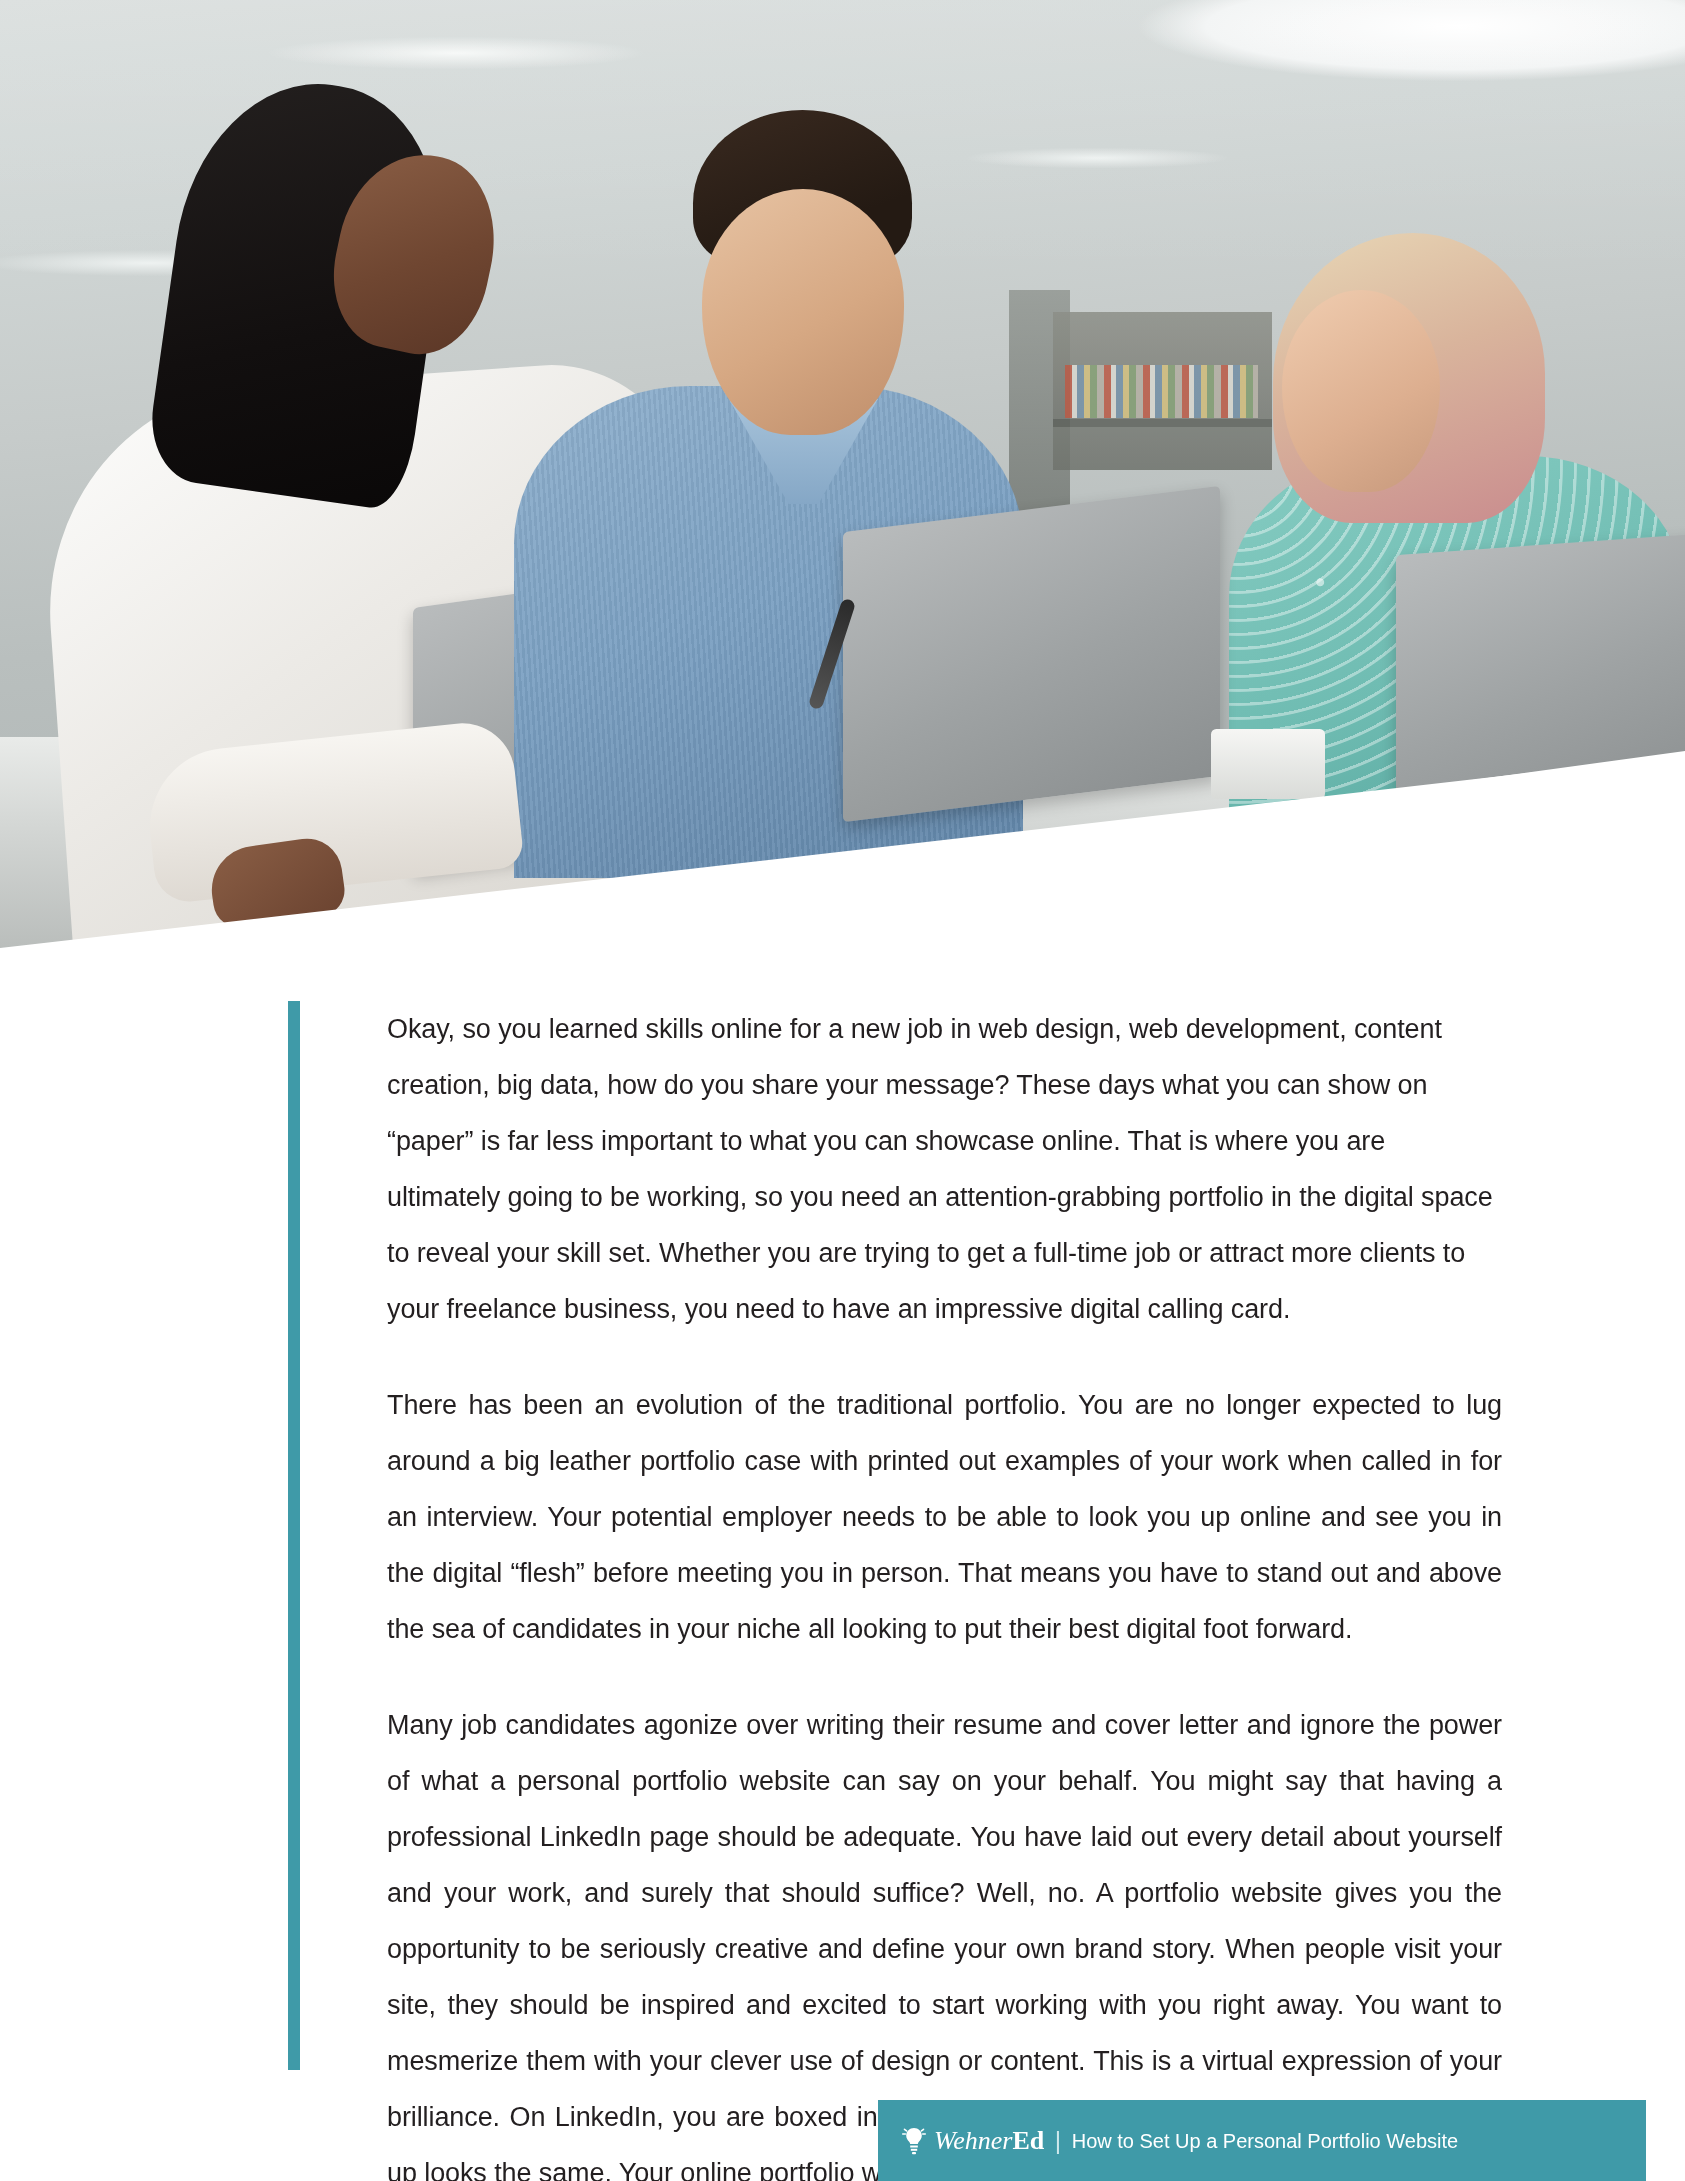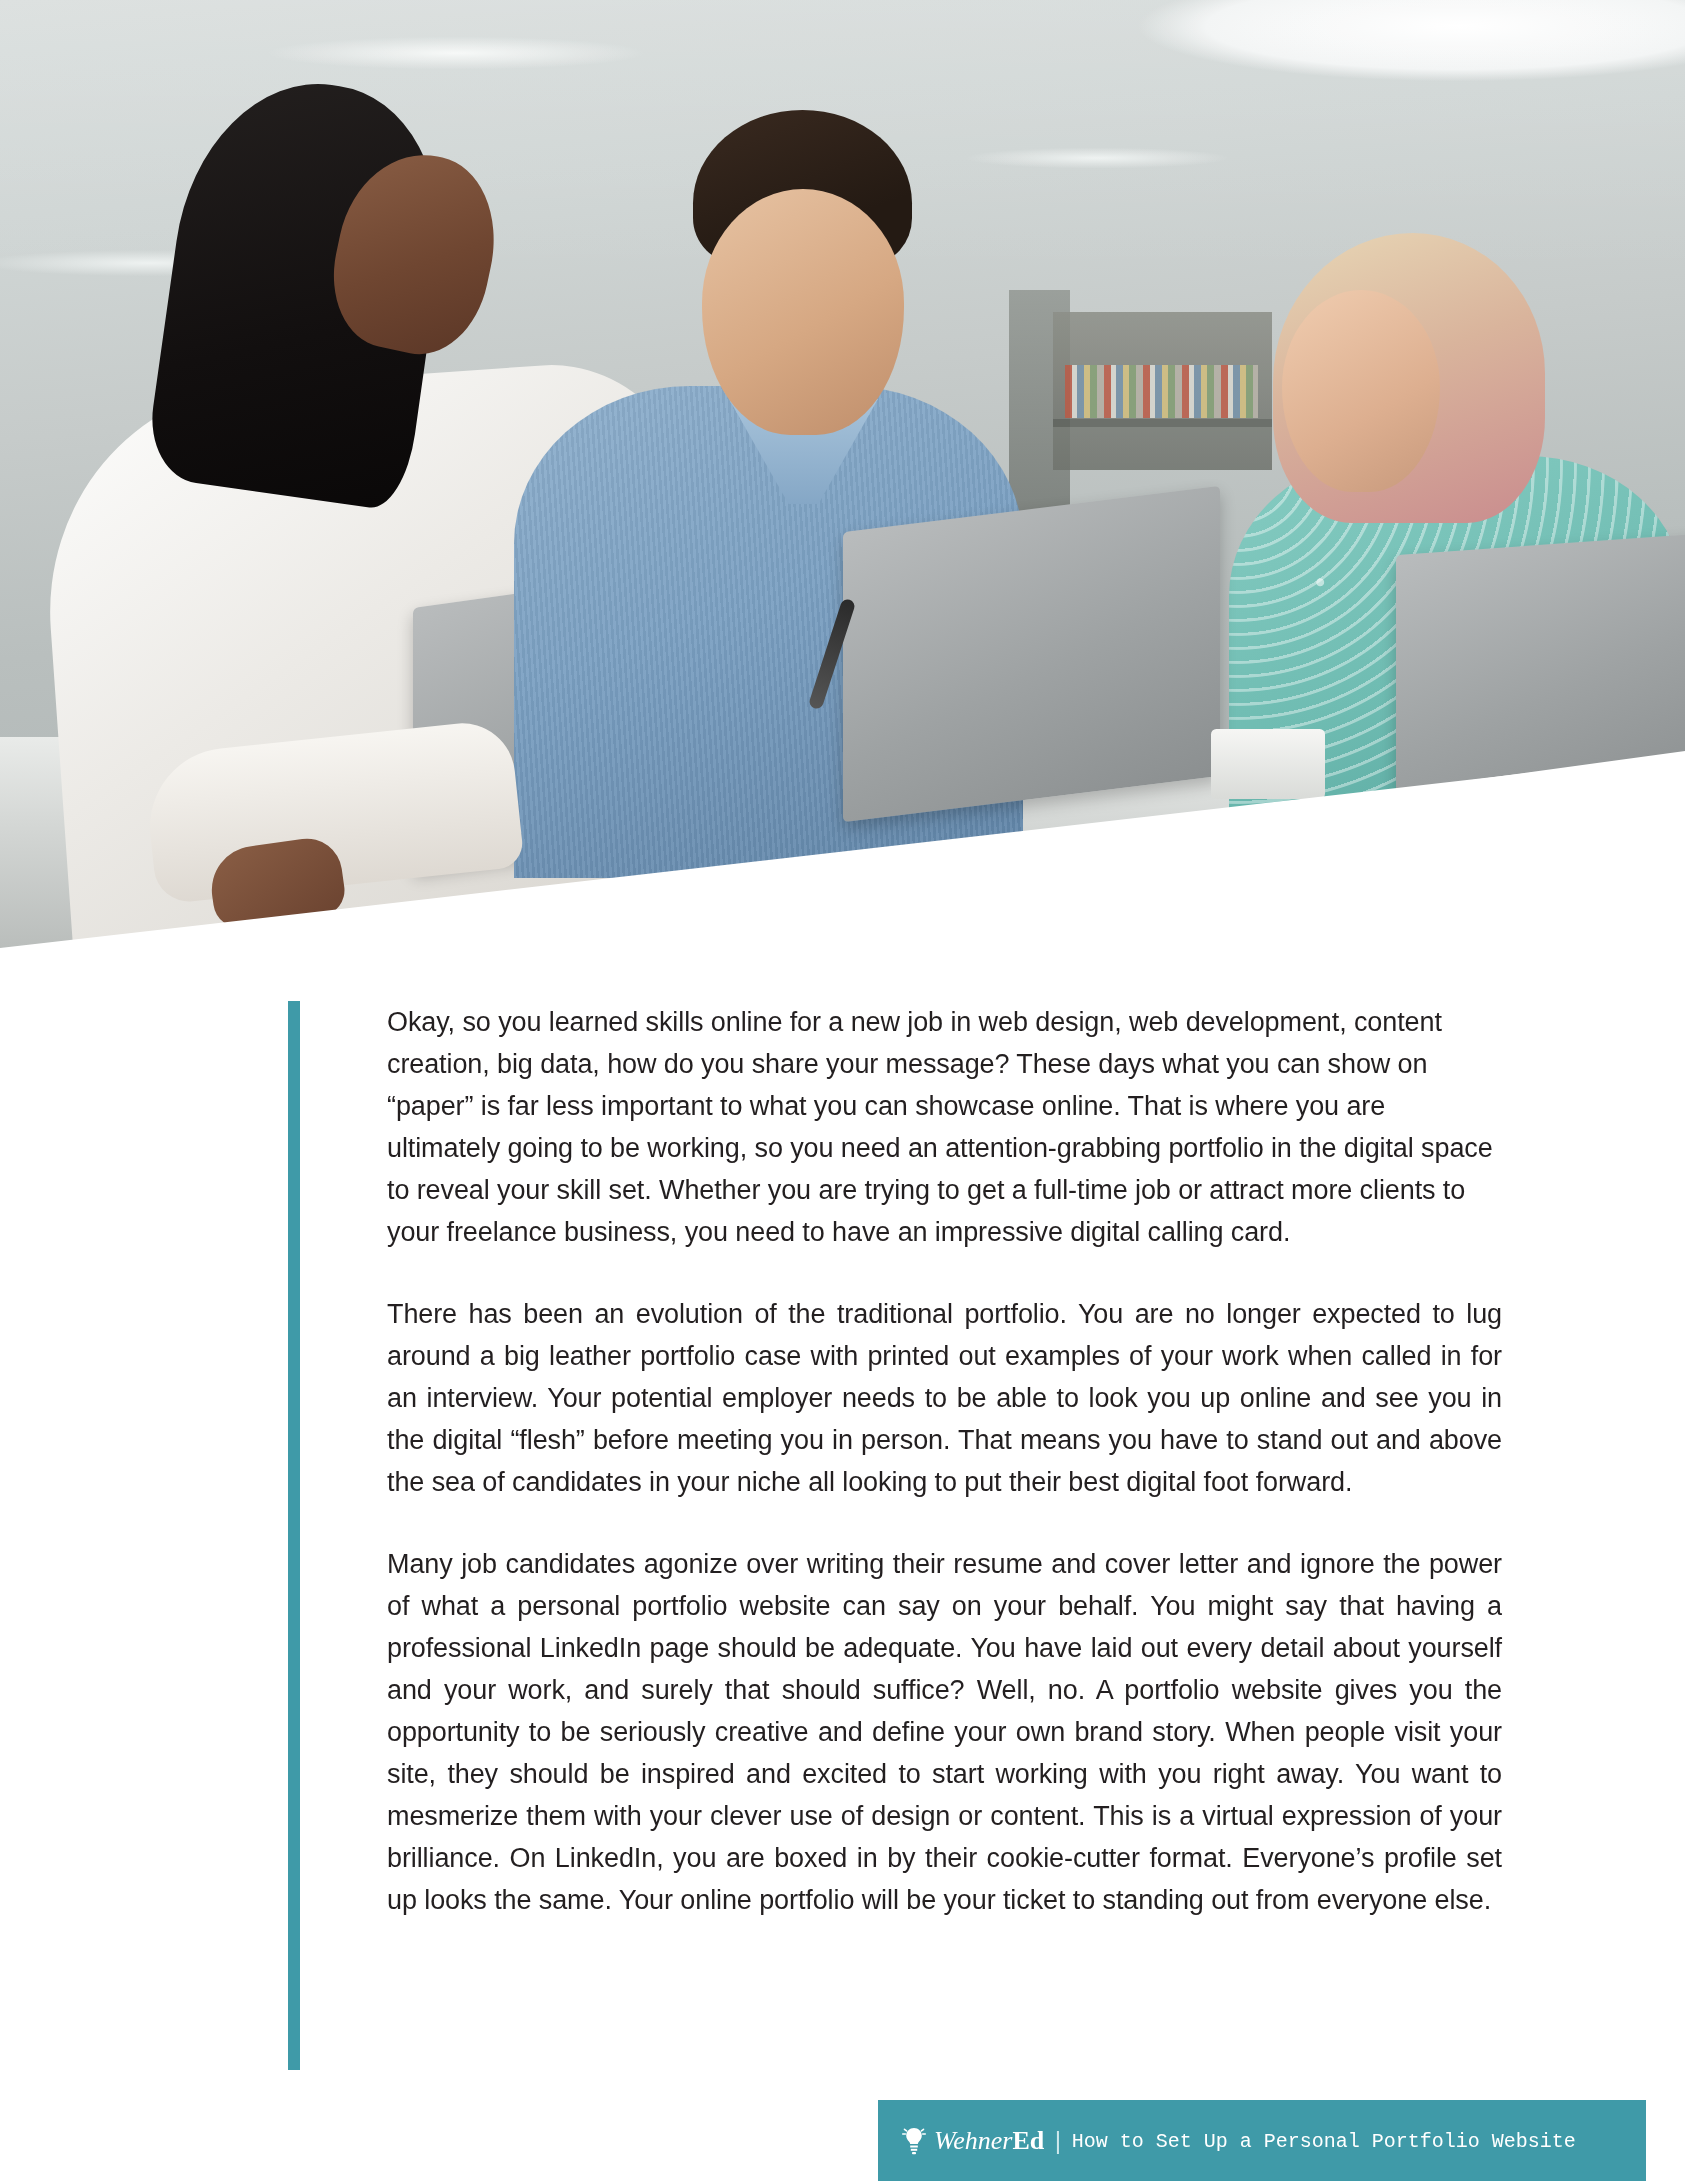--- a/index.html
+++ b/index.html
@@ -238,21 +238,21 @@
   .paras {
     position: absolute;
     left: 99px;
     top: 0;
     width: 1115px;
   }
   .paras p {
     margin: 0 0 40px 0;
     font-family: "Liberation Sans", sans-serif;
     font-size: 27px;
-    line-height: 42px;
+    line-height: 56px;
     color: #231f20;
     text-align: justify;
     letter-spacing: -0.1px;
   }
   .paras p:last-child { margin-bottom: 0; }
   .paras p.first { text-align: left; }
 
   
   .footer {
     position: absolute;
@@ -282,21 +282,21 @@
   }
   .brand .italic { font-style: italic; }
   .brand .bold { font-weight: bold; }
   .divider {
     color: #cfe8ec;
     margin: 0 10.5px;
     font-size: 24.6px;
   }
   .footer-title {
     color: #ffffff;
-    font-family: Liberation Mono, monospace;
+    font-family: Liberation Sans, sans-serif;
     font-size: 20px;
     white-space: nowrap;
   }
 </style>
 </head>
 <body>
 
 <div class="hero">
   <div class="hero-photo"></div>
   <div class="panel"></div>

